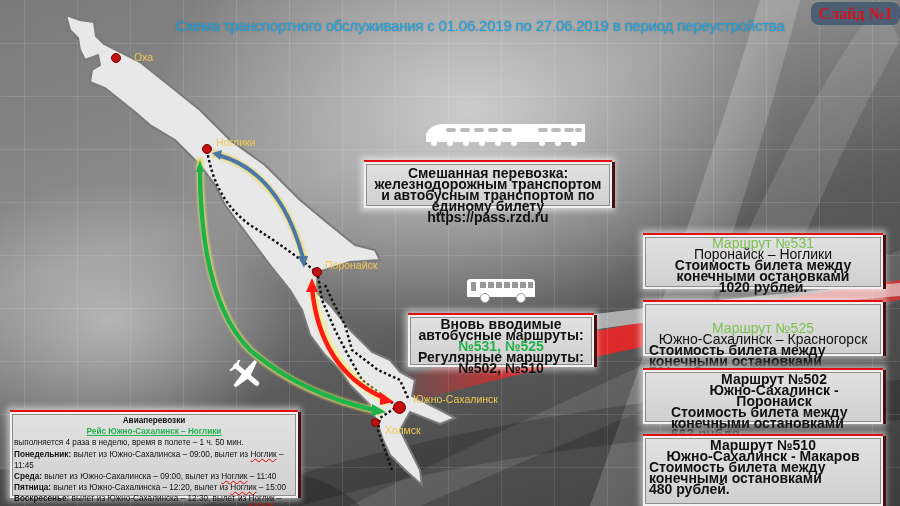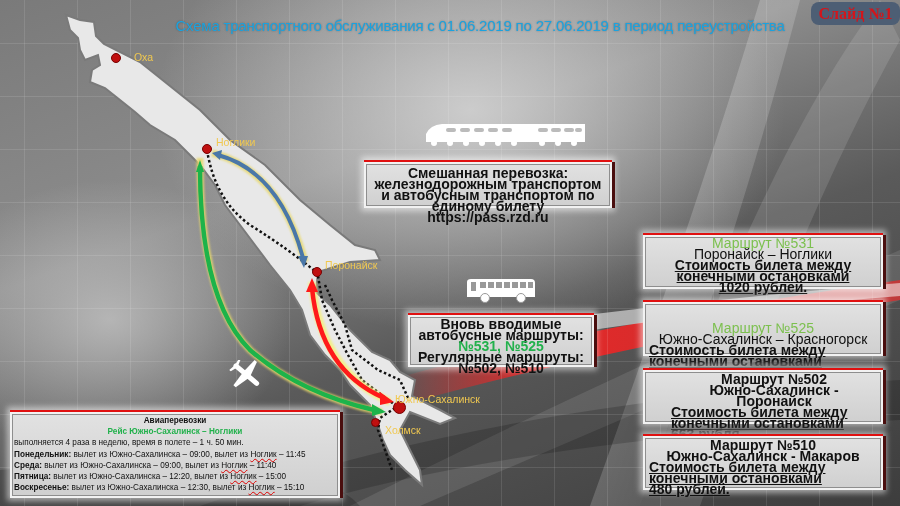--- a/index.html
+++ b/index.html
@@ -52,21 +52,21 @@
       font-size: 14px; line-height: 11px;
       font-weight: bold;
       padding: 4px 6px;
     }
     .box::after {
       content: ""; position: absolute; right: -3px; top: 0; bottom: 0; width: 3px;
       background: #4a0e0e;
     }
     .green { color: #22b14c; }
     .lightgreen { color: #7cc04f; }
-    .u { text-decoration: underline; }
+    .u { }
     .left { text-align: left; }
     .normal { font-weight: normal; }
     .city {
       position: absolute; color: #f0c850; font-size: 10.5px;
       font-family: "Liberation Sans", sans-serif;
     }
     .dot {
       position: absolute; border-radius: 50%; background: #c01010;
       border: 1px solid #700; 
     }
@@ -147,21 +147,21 @@
   <div class="dot" style="left:111px;top:53px;width:10px;height:10px;"></div>
   <div class="city" style="left:126px;top:51px;margin-left:8px;">Оха</div>
 
   <div class="dot" style="left:202px;top:144px;width:10px;height:10px;"></div>
   <div class="city" style="left:216px;top:136px;">Ноглики</div>
 
   <div class="dot" style="left:312px;top:267px;width:10px;height:10px;"></div>
   <div class="city" style="left:325px;top:259px;">Поронайск</div>
 
   <div class="dot" style="left:393px;top:401px;width:13px;height:13px;"></div>
-  <div class="city" style="left:395px;top:393px;">Южно-Сахалинск</div>
+  <div class="city" style="left:413px;top:393px;">Южно-Сахалинск</div>
 
   <div class="dot" style="left:371px;top:418px;width:9px;height:9px;"></div>
   <div class="city" style="left:385px;top:424px;">Холмск</div>
 
   <svg style="position:absolute;left:420px;top:120px;" width="165" height="28" viewBox="0 0 165 28">
     <path d="M 6 22 L 6 14 Q 10 5 22 4 L 108 4 L 108 22 Z" fill="#fff"></path>
     <path d="M 114 4 L 180 4 L 180 22 L 114 22 Z" fill="#fff" transform="scale(0.92,1)"></path>
     <g fill="#bbb">
       <rect x="26" y="8" width="10" height="4" rx="2"></rect>
         <rect x="40" y="8" width="10" height="4" rx="2"></rect>
@@ -240,30 +240,30 @@
     <div class="u left">721 рубль.</div>
   </div>
 
   <div class="box" style="left:643px;top:368px;width:240px;height:56px;padding-top:4px;padding-left:28px;">
     <div class="normal" style="font-weight:bold;">Маршрут №502</div>
     <div>Южно-Сахалинск - Поронайск</div>
     <div class="u left">Стоимость билета между конечными остановками</div>
     <div class="u left">663 рубля.</div>
   </div>
 
-  <div class="box" style="left:643px;top:434px;width:240px;height:56px;padding-top:4px;">
+  <div class="box" style="left:643px;top:434px;width:240px;height:72px;padding-top:4px;">
     <div>Маршрут №510</div>
     <div>Южно-Сахалинск - Макаров</div>
     <div class="u left">Стоимость билета между конечными остановками</div>
     <div class="u left">480 рублей.</div>
   </div>
 
-  <div class="box" style="left:10px;top:410px;width:330px;height:88px;padding:3px 4px;text-align:left;font-weight:normal;font-size:8.2px;line-height:11.2px;">
+  <div class="box" style="left:10px;top:410px;width:288px;height:88px;padding:3px 4px;text-align:left;font-weight:normal;font-size:8.2px;line-height:11.2px;">
     <div style="text-align:center;font-weight:bold;">Авиаперевозки</div>
-    <div class="green" style="text-align:center;font-weight:bold;">Рейс Южно-Сахалинск – Ноглики</div>
+    <div class="green" style="text-align:center;font-weight:bold;text-decoration:underline;">Рейс Южно-Сахалинск – Ноглики</div>
     <div>выполняется 4 раза в неделю, время в полете – 1 ч. 50 мин.</div>
     <div>
       <b>Понедельник:</b><span> вылет из Южно-Сахалинска – 09:00, вылет из </span><span class="spell">Ноглик</span><span> – 11:45</span>
     </div>
     <div>
       <b>Среда:</b><span> вылет из Южно-Сахалинска – 09:00, вылет из </span><span class="spell">Ноглик</span><span> – 11:40</span>
     </div>
     <div>
       <b>Пятница:</b><span> вылет из Южно-Сахалинска – 12:20, вылет из </span><span class="spell">Ноглик</span><span> – 15:00</span>
     </div>

